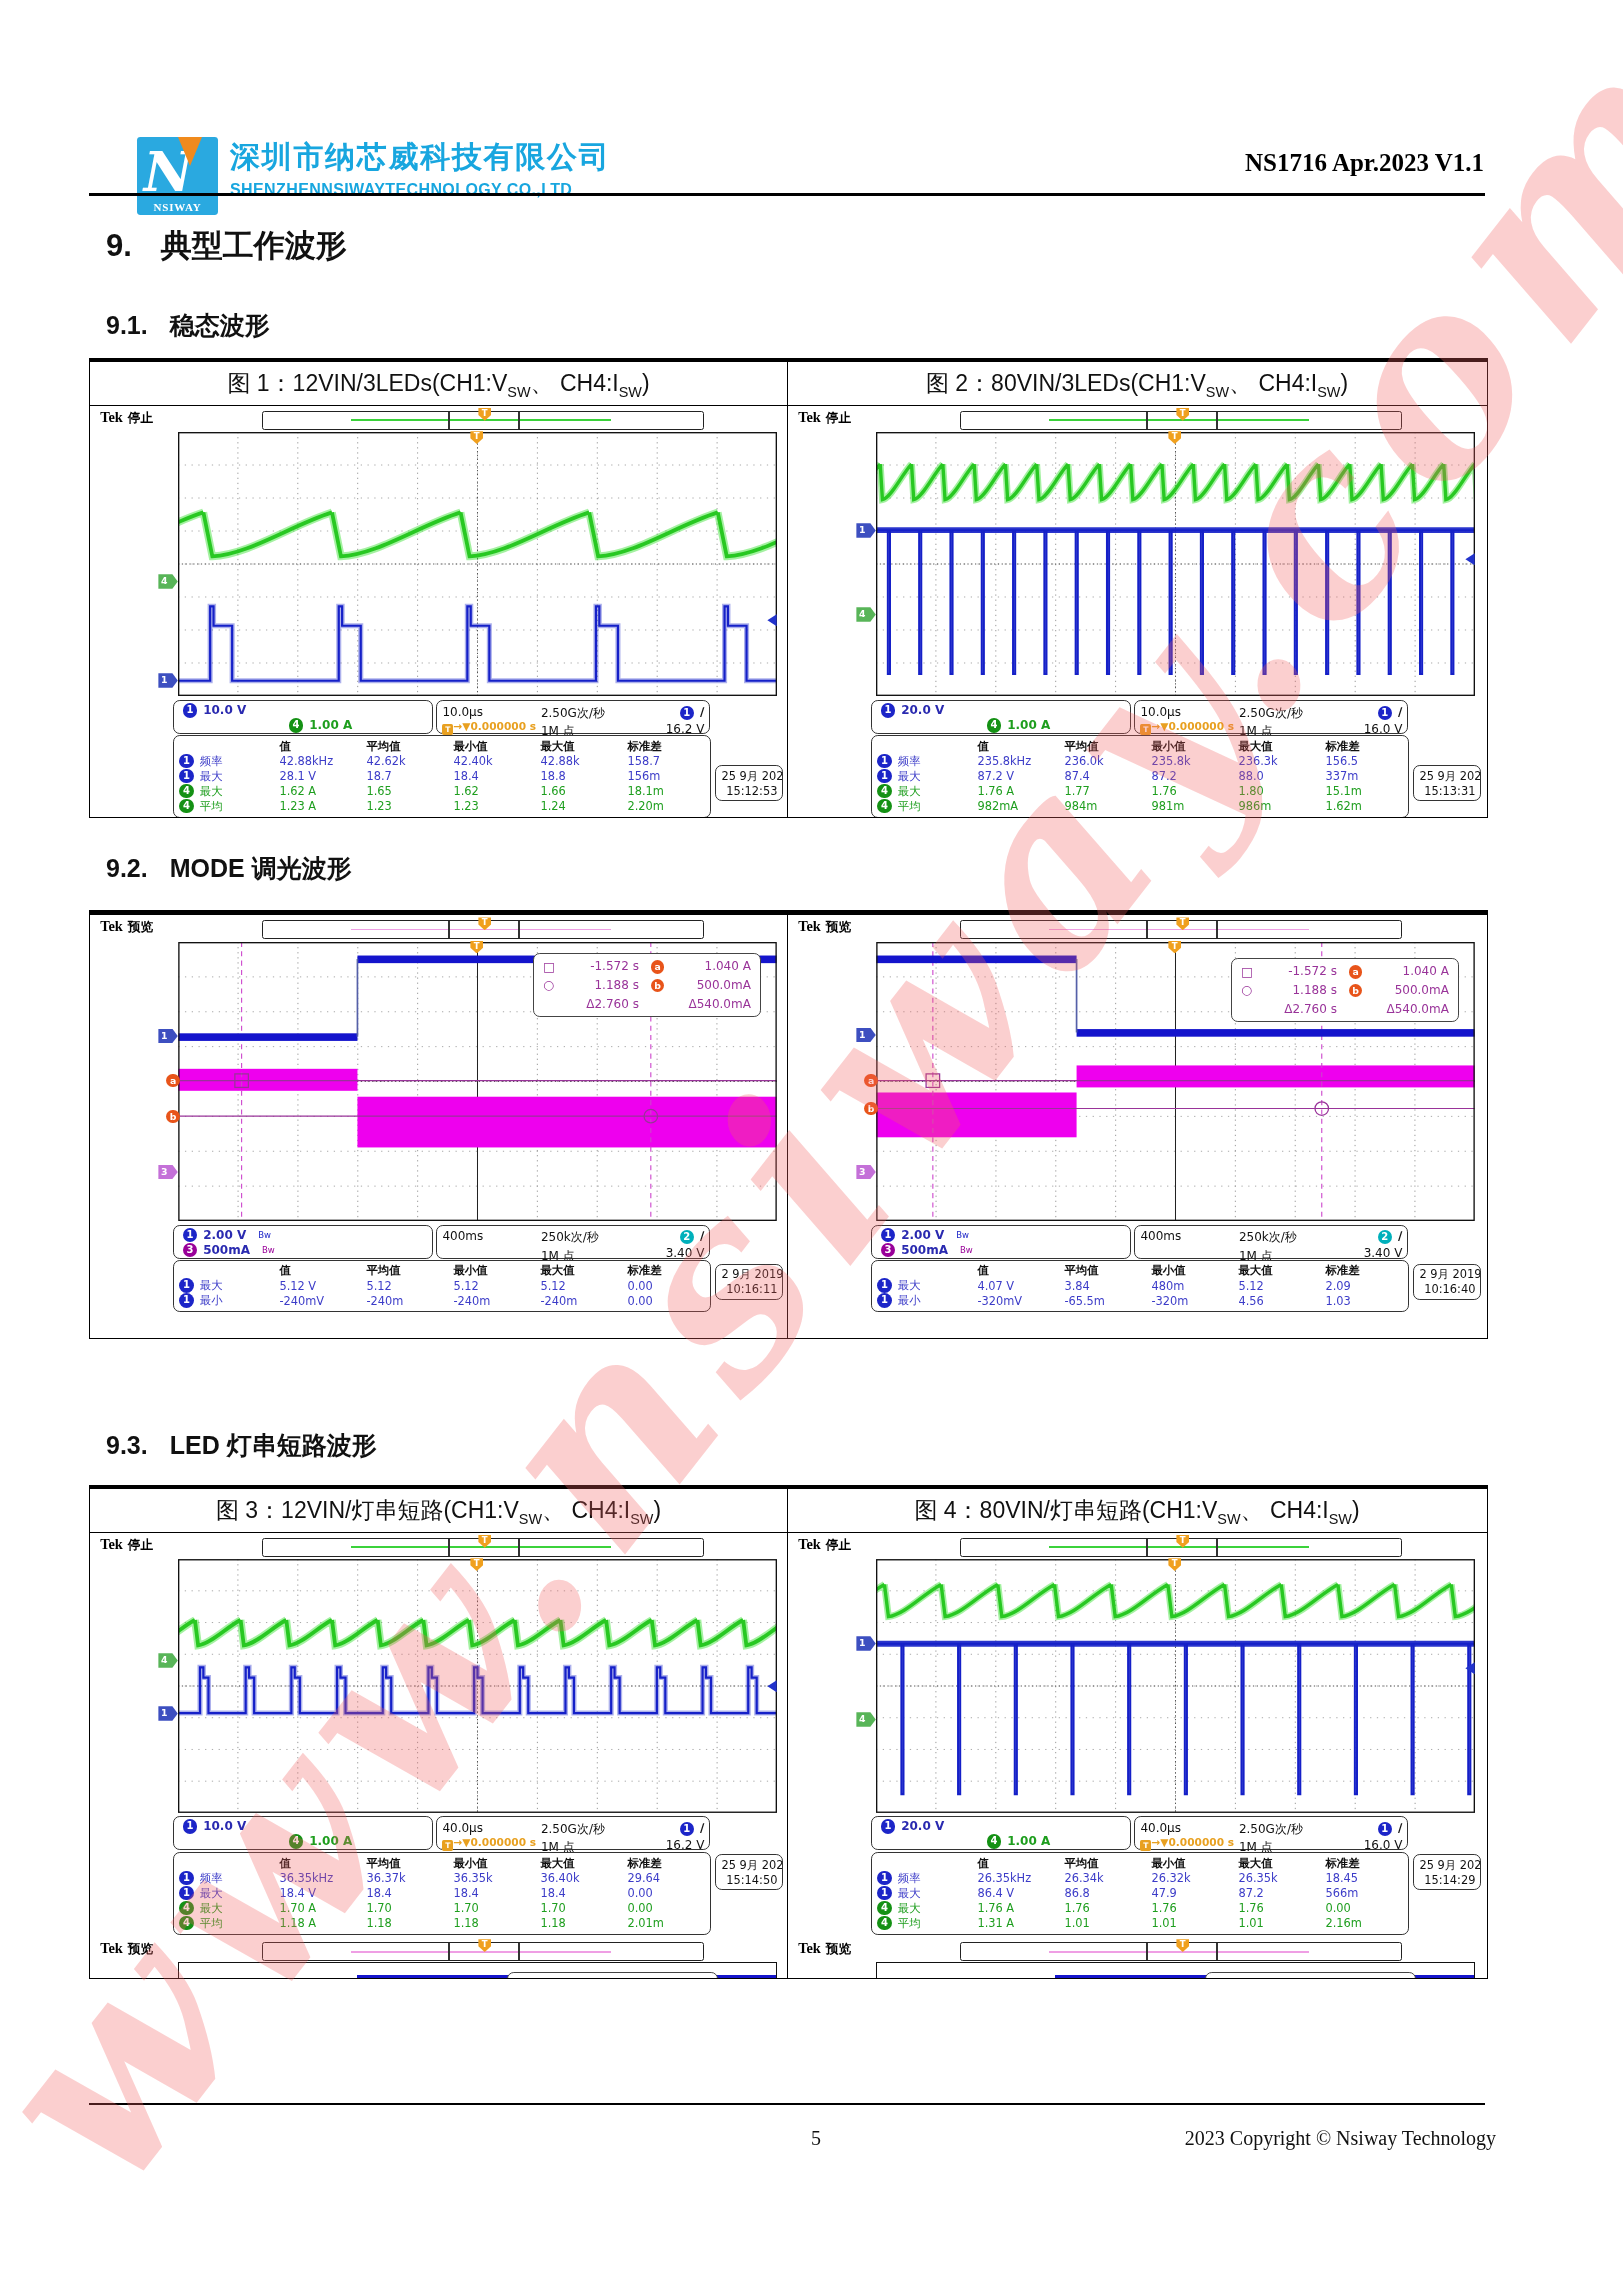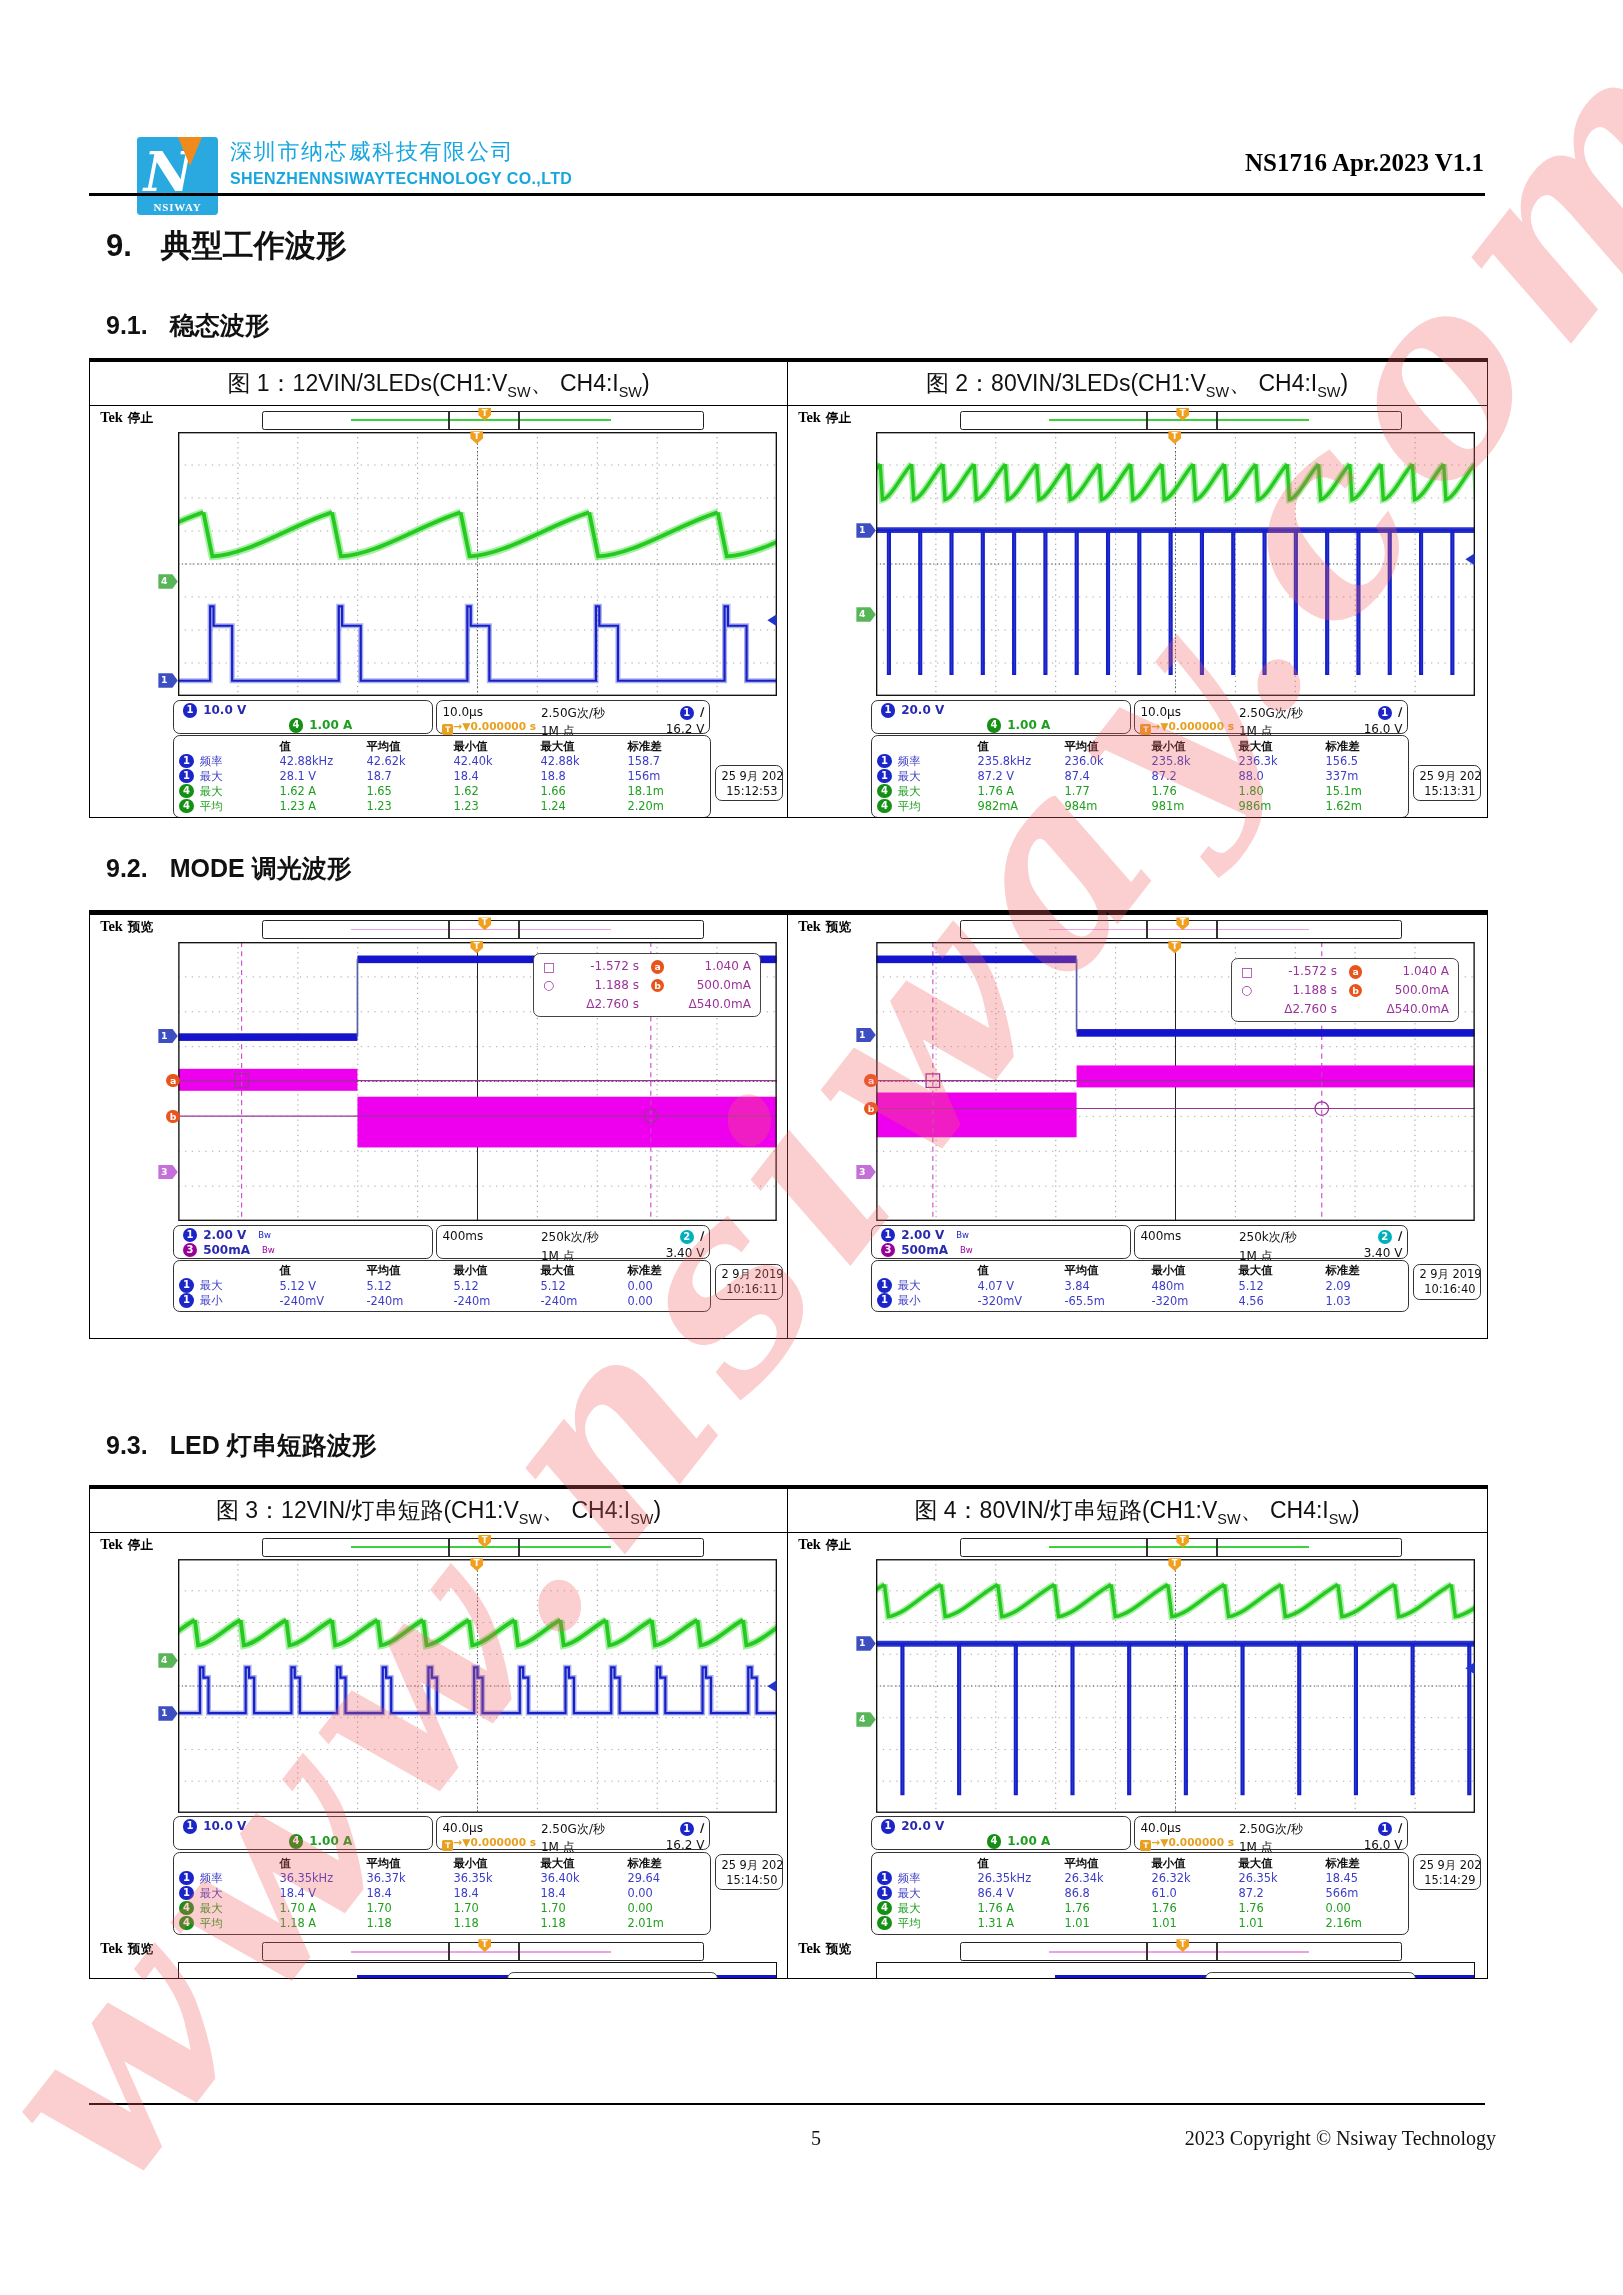--- a/index.html
+++ b/index.html
@@ -5,21 +5,21 @@
   html,body{margin:0;padding:0;background:#888;}
   .page{position:relative;width:1623px;height:2295px;background:#fff;overflow:hidden;
         font-family:"Liberation Sans",sans-serif;color:#111;}
   
   .logo-wrap{position:absolute;left:137px;top:137px;display:flex;align-items:flex-start;}
   .logo-mark{position:relative;width:81px;height:78px;background:#2aa9e0;border-radius:3.4px;overflow:hidden;}
   .logo-n{position:absolute;left:6.8px;top:3.4px;font:italic 900 54px "DejaVu Serif",serif;color:#fff;}
   .logo-tri{position:absolute;left:41px;top:0;width:0;height:0;border-left:12px solid transparent;border-right:12px solid transparent;border-top:29px solid #f08a1d;}
   .logo-nsiway{position:absolute;left:0;bottom:1.7px;width:100%;text-align:center;font:700 11px "Liberation Serif",serif;color:#fff;letter-spacing:0.8px;}
   .company{margin-left:12px;}
-  .company-cn{font-size:22px;font-weight:400;color:#18a6df;letter-spacing:1.7px;}
+  .company-cn{font-size:30px;font-weight:700;color:#18a6df;letter-spacing:1.7px;}
   .company-en{font-size:16px;font-weight:700;color:#18a6df;margin-top:3.4px;letter-spacing:0.4px;}
   .doc-id{position:absolute;right:139px;top:149px;font:700 25px "Liberation Serif",serif;color:#000;}
   .hr-head{position:absolute;left:89px;top:193px;width:1396px;height:3.4px;background:#000;}
   
   .h1{position:absolute;left:106px;top:225px;font-size:31px;font-weight:700;}
   .h1 .num{margin-right:29px;}
   .h2{position:absolute;left:106px;font-size:25px;font-weight:700;}
   .h2 .num{margin-right:22px;}
   
   .figtable{position:absolute;left:89px;width:1397px;border:1.7px solid #000;border-top:4.2px solid #000;}
@@ -915,21 +915,21 @@
                 <span class="mcv">26.35k</span>
                 <span class="mcv">18.45</span>
               </div>
               <div class="mrow blue-t" style="height:15px">
                 <span class="mc0">
                   <span class="badge" style="background: rgb(28, 37, 200);">1</span>
                   <span>最大</span>
                 </span>
                 <span class="mcv">86.4 V</span>
                 <span class="mcv">86.8</span>
-                <span class="mcv">61.0</span>
+                <span class="mcv">47.9</span>
                 <span class="mcv">87.2</span>
                 <span class="mcv">566m</span>
               </div>
               <div class="mrow green-t" style="height:15px">
                 <span class="mc0">
                   <span class="badge" style="background: rgb(20, 145, 20);">4</span>
                   <span>最大</span>
                 </span>
                 <span class="mcv">1.76 A</span>
                 <span class="mcv">1.76</span>

